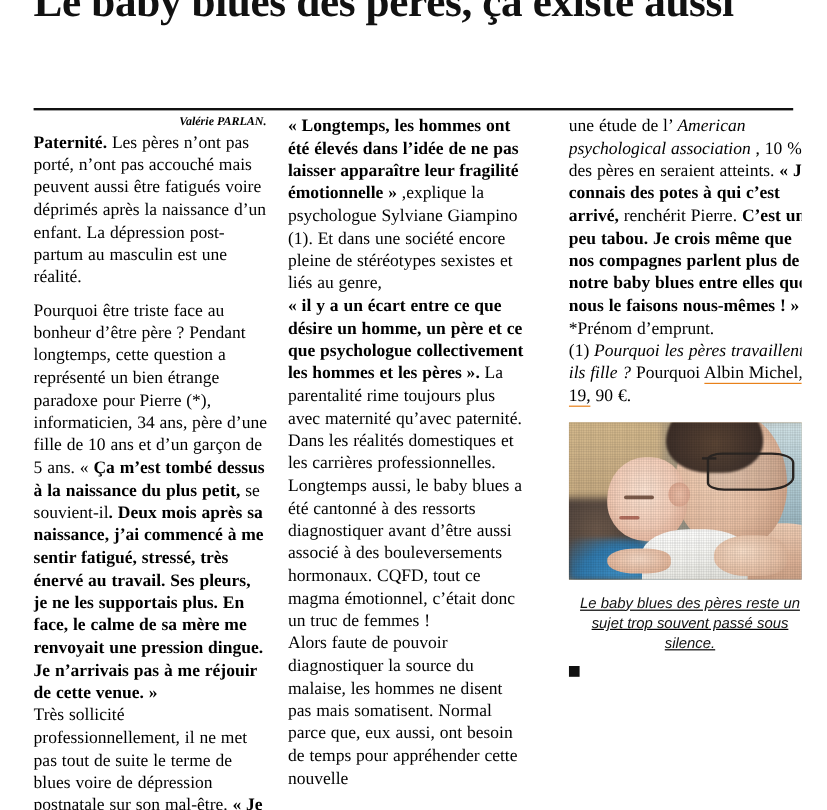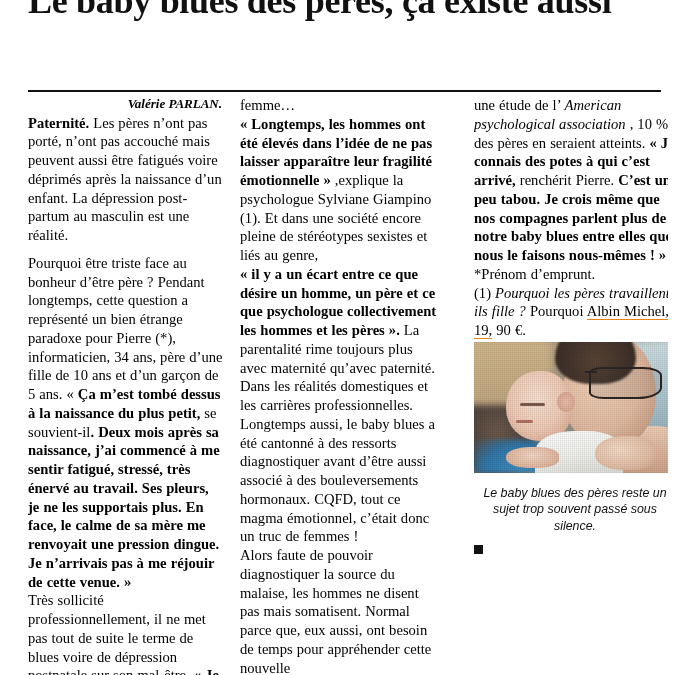--- a/index.html
+++ b/index.html
@@ -69,21 +69,21 @@
     font-size: 14.6px;
     line-height: 1.285;
     text-align: left;
     word-spacing: 0.4px;
   }
 
   .byline {
     font-weight: bold;
     font-style: italic;
     text-align: right;
-    font-size: 13px;
+    font-size: 10px;
     line-height: 1.285;
     margin: 0 0 1px 0;
     padding-right: 2px;
   }
 
   .b   { font-weight: bold; }
   .i   { font-style: italic; }
 
   .subhead {
     font-weight: bold;
@@ -94,22 +94,23 @@
 
   .spacer { height: 0.55em; }
 
   .marked {
     border-bottom: 1.6px solid #e8811a;
     padding-bottom: 0px;
   }
 
   
   .photo-block {
-    margin-top: 2px;
+    margin-top: 12px;
     width: 202px;
+    text-decoration: underline;
   }
   .photo {
     position: relative;
     width: 202px;
     height: 131px;
     overflow: hidden;
     background: #b9a07d;
   }
   .photo .bg {
     position: absolute;
@@ -248,21 +249,20 @@
 
     <div class="spacer"></div>
 
     <p><span>Pourquoi être triste face au bonheur d’être père ? Pendant longtemps, cette question a représenté un bien étrange paradoxe pour Pierre (*), informaticien, 34 ans, père d’une fille de 10 ans et d’un garçon de 5 ans. « </span><span class="b">Ça m’est tombé dessus à la naissance du plus petit,</span><span> se souvient-il</span><span class="b">. Deux mois après sa naissance, j’ai commencé à me sentir fatigué, stressé, très énervé au travail. Ses pleurs, je ne les supportais plus. En face, le calme de sa mère me renvoyait une pression dingue. Je n’arrivais pas à me réjouir de cette venue. »</span></p>
 
     <p><span>Très sollicité professionnellement, il ne met pas tout de suite le terme de blues voire de dépression postnatale sur son mal-être. </span><span class="b">« Je pensais que le boulot me privait de mon bonheur d’être pleinement dispo pour mon fils. En fait, en discutant avec une copine psy, elle a mis le doigt dessus. J’ai mis plusieurs semaines à m’en sortir. »</span></p>
   </div>
 
   <div class="col col-2">
 
-    <p>femme…</p>
 
     <p><span class="b">« Longtemps, les hommes ont été élevés dans l’idée de ne pas laisser apparaître leur fragilité émotionnelle »</span><span> ,explique la psychologue Sylviane Giampino (1). Et dans une société encore pleine de stéréotypes sexistes et liés au genre,</span></p>
 
     <p><span class="b">« il y a un écart entre ce que désire un homme, un père et ce que psychologue collectivement les hommes et les pères ».</span><span> La parentalité rime toujours plus avec maternité qu’avec paternité. Dans les réalités domestiques et les carrières professionnelles.</span></p>
 
 
     <p>Longtemps aussi, le baby blues a été cantonné à des ressorts diagnostiquer avant d’être aussi associé à des bouleversements hormonaux. CQFD, tout ce magma émotionnel, c’était donc un truc de femmes !</p>
 
     <p><span>Alors faute de pouvoir diagnostiquer la source du malaise, les hommes ne disent pas mais somatisent. Normal parce que, eux aussi, ont besoin de temps pour appréhender cette nouvelle </span></p>
 

